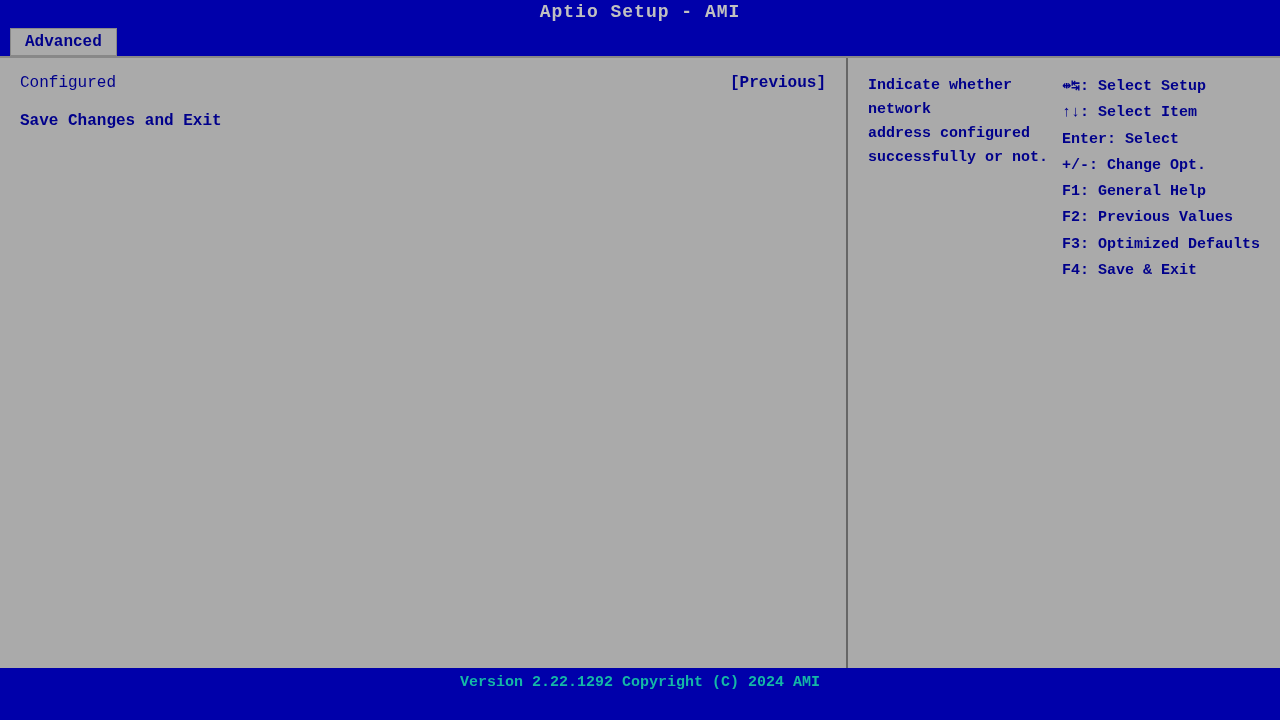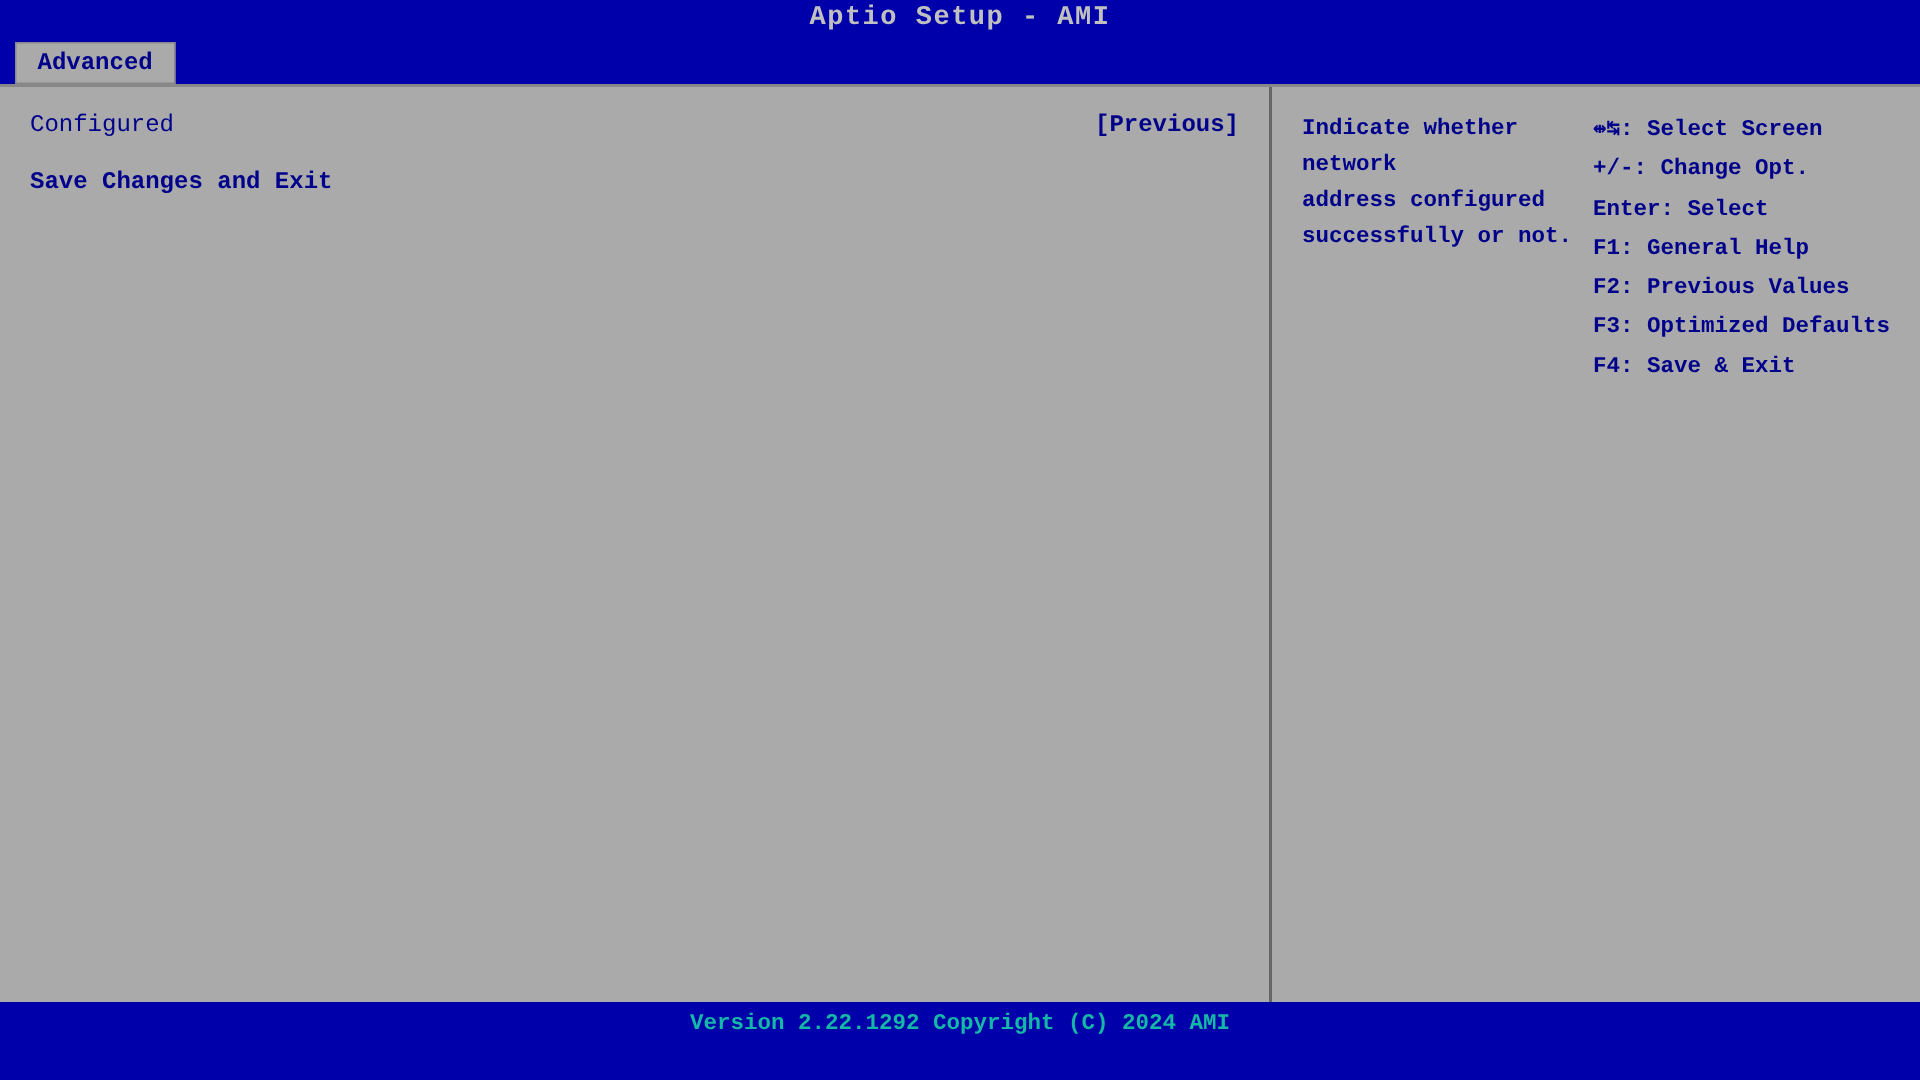--- a/index.html
+++ b/index.html
@@ -145,23 +145,24 @@
       <span>Save Changes and Exit</span>
     </div>
   </div>
 
   <div id="right-panel">
     <div id="help-text">
       <span>Indicate whether network<br>address configured<br>successfully or not.</span>
     </div>
     <hr id="divider">
     <div id="shortcuts">
-      <div>⇹↹:  Select Screen</div>
+      <div>⇹↹:  Select Setup</div>
+      <div>↑↓:  Select Item</div>
+      <div>Enter: Select</div>
       <div>+/-:  Change Opt.</div>
-      <div>Enter: Select</div>
       <div>F1:  General Help</div>
       <div>F2:  Previous Values</div>
       <div>F3:  Optimized Defaults</div>
       <div>F4:  Save &amp; Exit</div>
     </div>
   </div>
 
 </div>
 
 <div id="footer">

